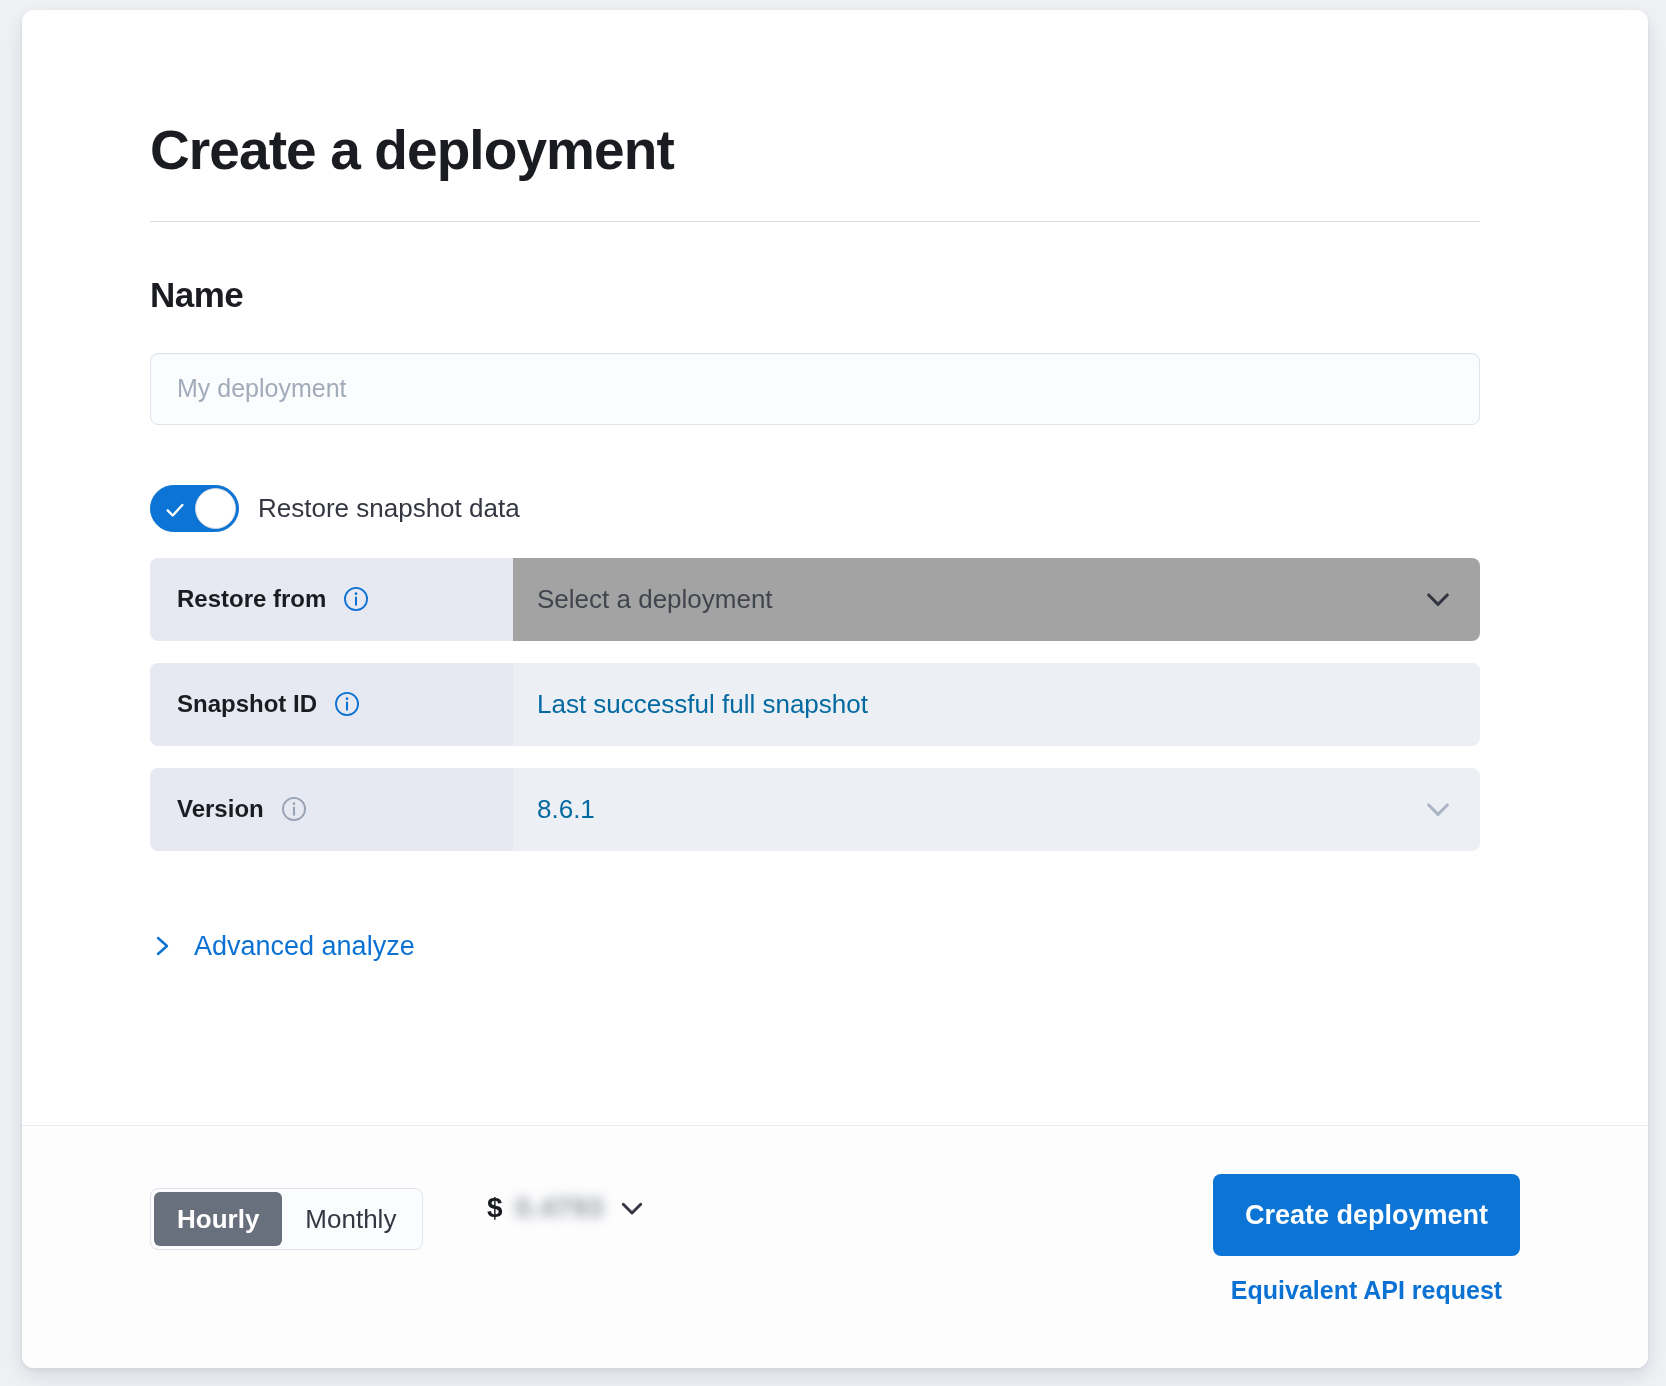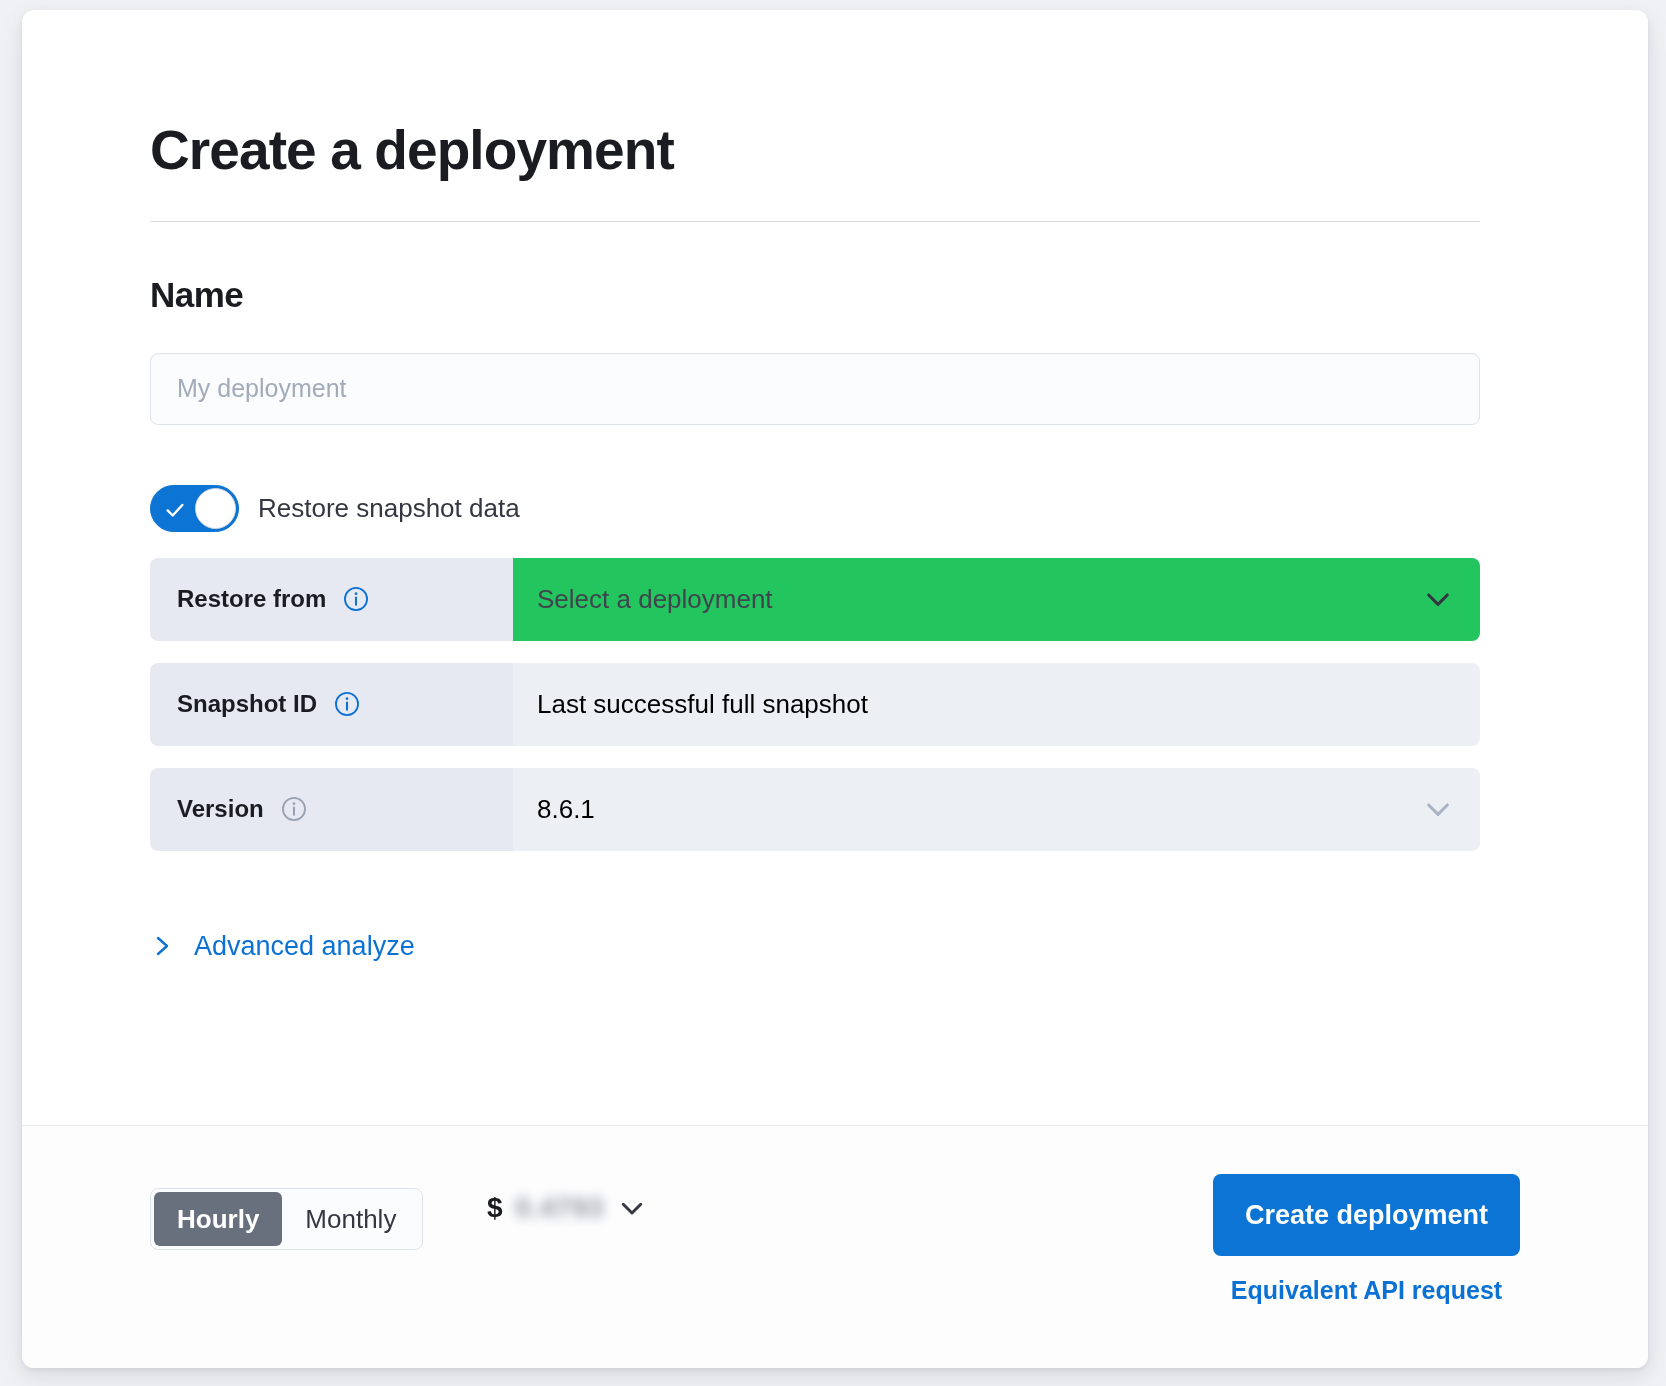--- a/index.html
+++ b/index.html
@@ -181,29 +181,29 @@
     justify-content: space-between;
     padding: 0 26px 0 24px;
     box-sizing: border-box;
   }
   .row-field .val {
     font-size: 26px;
   }
 
   
   .form-row.enabled .row-field {
-    background: #22c55e;
+    background: #a3a3a3;
   }
   .form-row.enabled .row-field .val { color: #40444d; }
 
   
   .form-row.disabled .row-field {
     background: #eceff4;
   }
-  .form-row.disabled .row-field .val { color: #000000; }
+  .form-row.disabled .row-field .val { color: #0369a1; }
 
   .info-icon {
     width: 26px;
     height: 26px;
     flex: 0 0 auto;
     display: block;
   }
 
   .chev {
     width: 32px;

